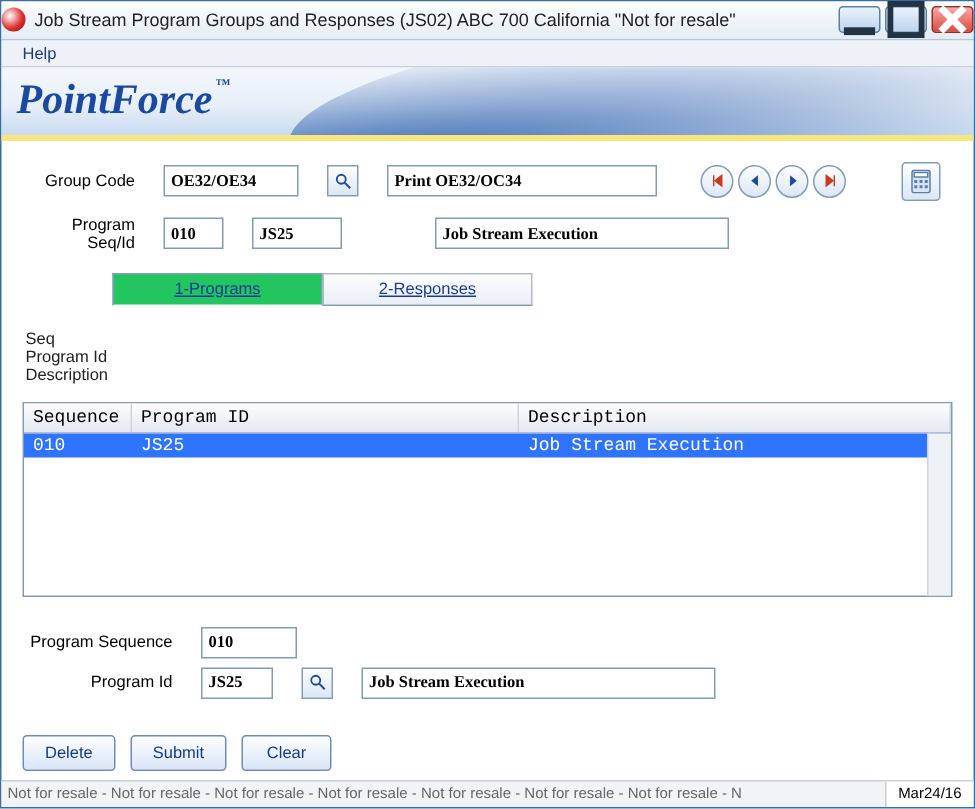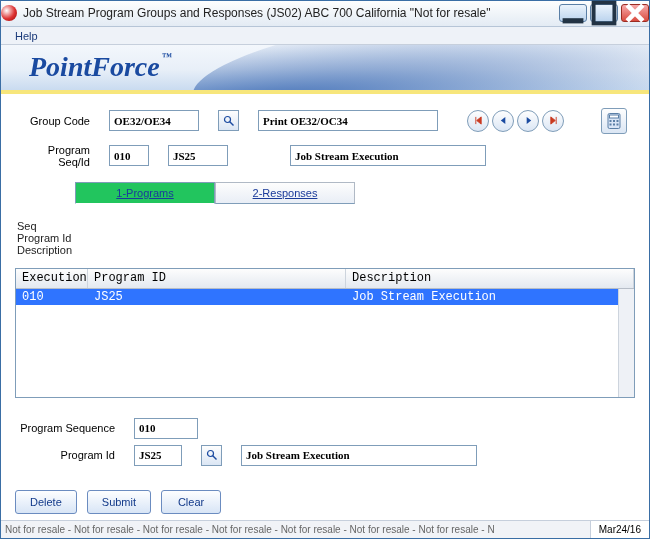--- a/index.html
+++ b/index.html
@@ -9,21 +9,21 @@
   .titlebar .appicon { width:16px; height:16px; border-radius:50%; background:radial-gradient(circle at 35% 35%, #fff, #d33 55%, #900); margin-right:6px; flex:none; }
   .titlebar .title { flex:1; font-size:12px; color:#222; white-space:nowrap; overflow:hidden; }
   .winbtns { display:flex; gap:3px; }
   .winbtn { width:28px; height:18px; border:1px solid #5a7fa6; border-radius:3px; background:linear-gradient(to bottom,#eaf3fc,#bcd4ee); display:flex; align-items:center; justify-content:center; font-size:10px; color:#234; cursor:default; }
   .winbtn.close { background:linear-gradient(to bottom,#f7aaaa,#d94b3f); color:#fff; border-color:#9a2c22; }
   .menubar { height:20px; background:#eef2f8; border-bottom:1px solid #c6cfdc; padding-left:6px; display:flex; align-items:center; }
   .menubar .menuitem { padding:2px 8px; color:#1a3a7a; cursor:default; }
 
   .brandband { height:52px; position:relative; background:linear-gradient(to bottom,#f3f7fc 0%, #e8eff8 55%, #c9dbf0 100%); overflow:hidden; border-bottom:4px solid #f7e67b; }
   .brandband::after { content:""; position:absolute; left:190px; top:-40px; width:600px; height:120px; border-radius:50%; background:radial-gradient(ellipse at 10% 60%, rgba(40,90,170,0.8), rgba(40,90,170,0) 60%); transform:rotate(-6deg); }
-  .brandtext { position:absolute; left:28px; top:6px; font-family: Georgia, 'Times New Roman', serif; font-style:italic; font-weight:bold; font-size:28px; color:#1a4aa0; }
+  .brandtext { position:absolute; left:10px; top:6px; font-family: Georgia, 'Times New Roman', serif; font-style:italic; font-weight:bold; font-size:28px; color:#1a4aa0; }
   .tm { font-size:10px; vertical-align:top; font-style:normal; margin-left:2px; color:#1a4aa0;}
 
   .form-area { flex:1; padding:14px 14px 6px 14px; display:flex; flex-direction:column; gap:10px; }
 
   .row { display:flex; align-items:center; gap:19px; }
   .lbl { text-align:right; color:#000; }
   .w-gc { width:75px; }
   .w-psi { width:75px; }
   .w-ps { width:100px; }
   .w-pi { width:100px; }
@@ -167,21 +167,21 @@
     </div>
 
     <div class="grid-labels">
       <div>Seq</div>
       <div>Program Id</div>
       <div>Description</div>
     </div>
 
     <div class="grid">
       <div class="grid-header">
-        <div class="col c-seq">Execution</div>
+        <div class="col c-seq">Sequence</div>
         <div class="col c-pid">Program ID</div>
         <div class="col c-desc">Description</div>
       </div>
       <div class="grid-row">
         <div class="cell c-seq">010</div>
         <div class="cell c-pid">JS25</div>
         <div class="cell c-desc">Job Stream Execution</div>
       </div>
       <div class="scrollbar"></div>
     </div>

